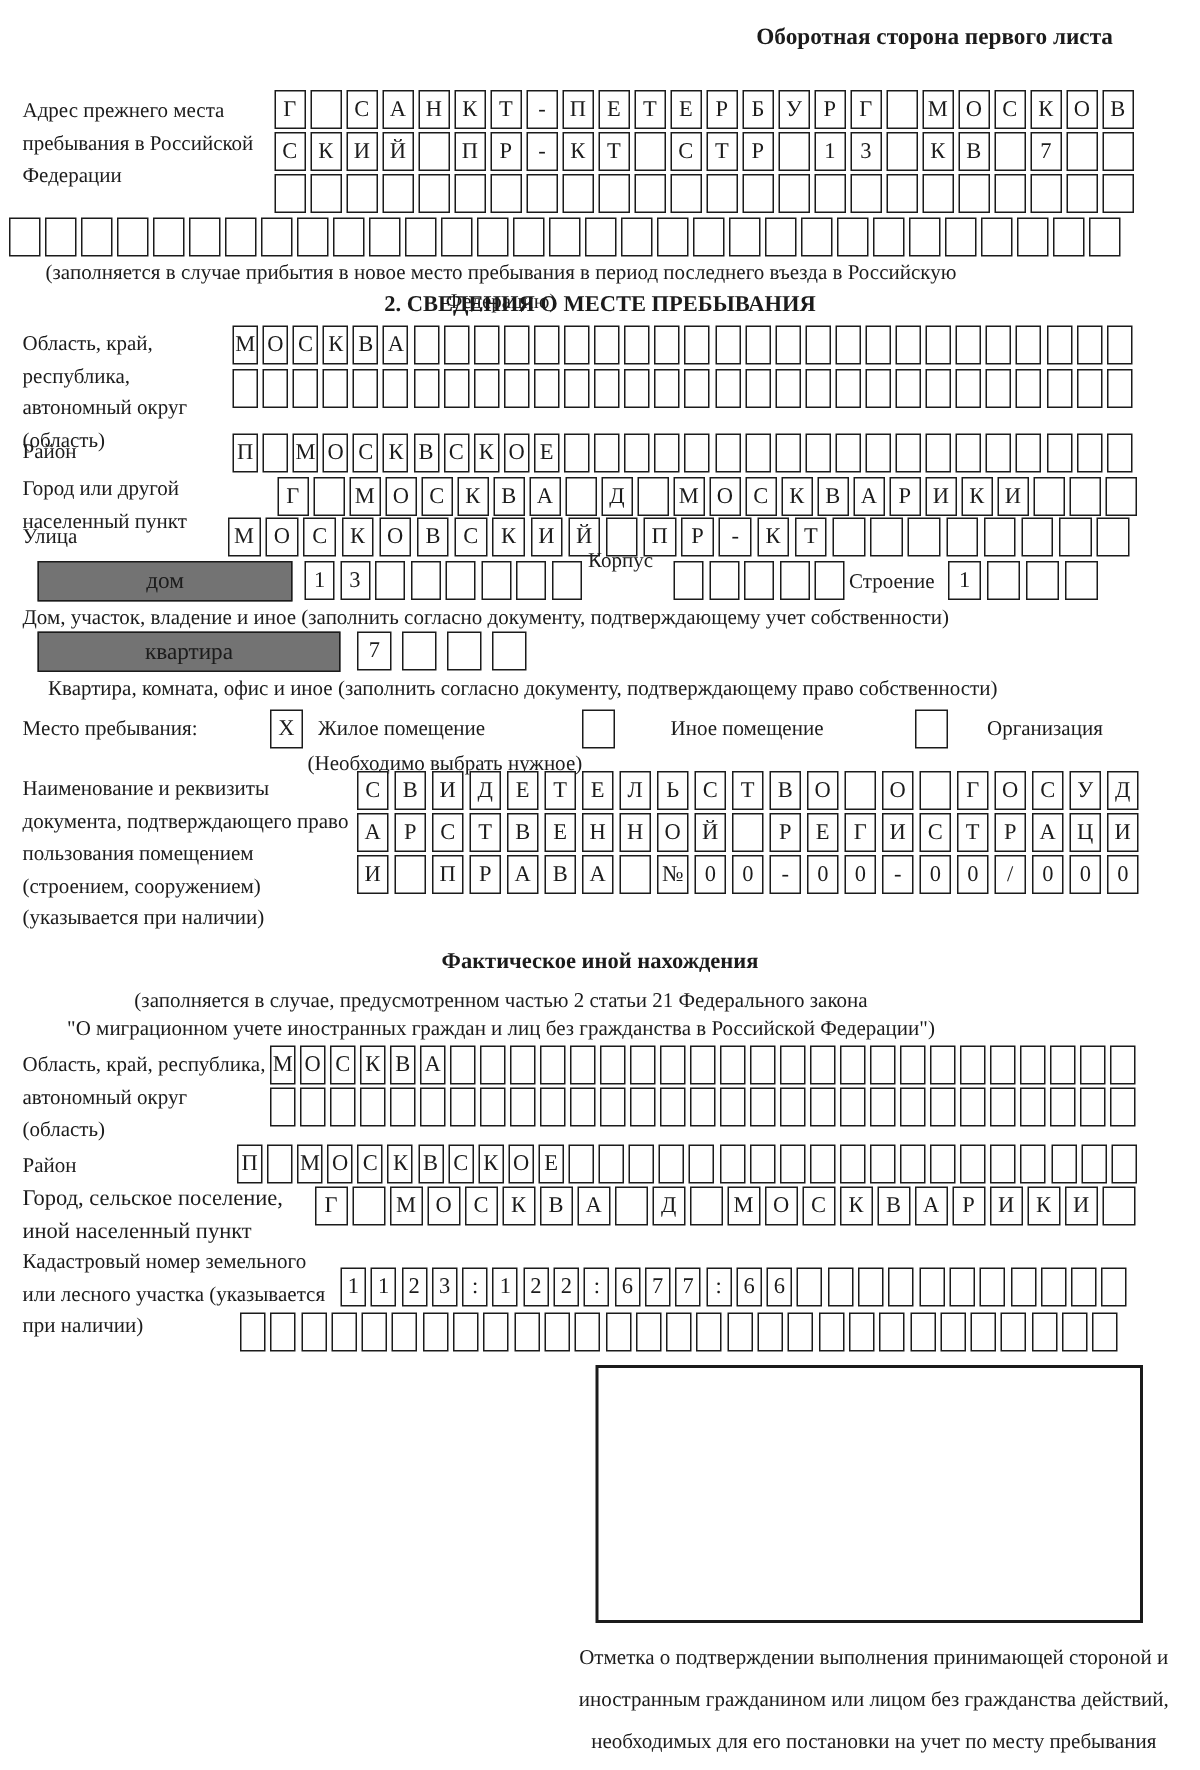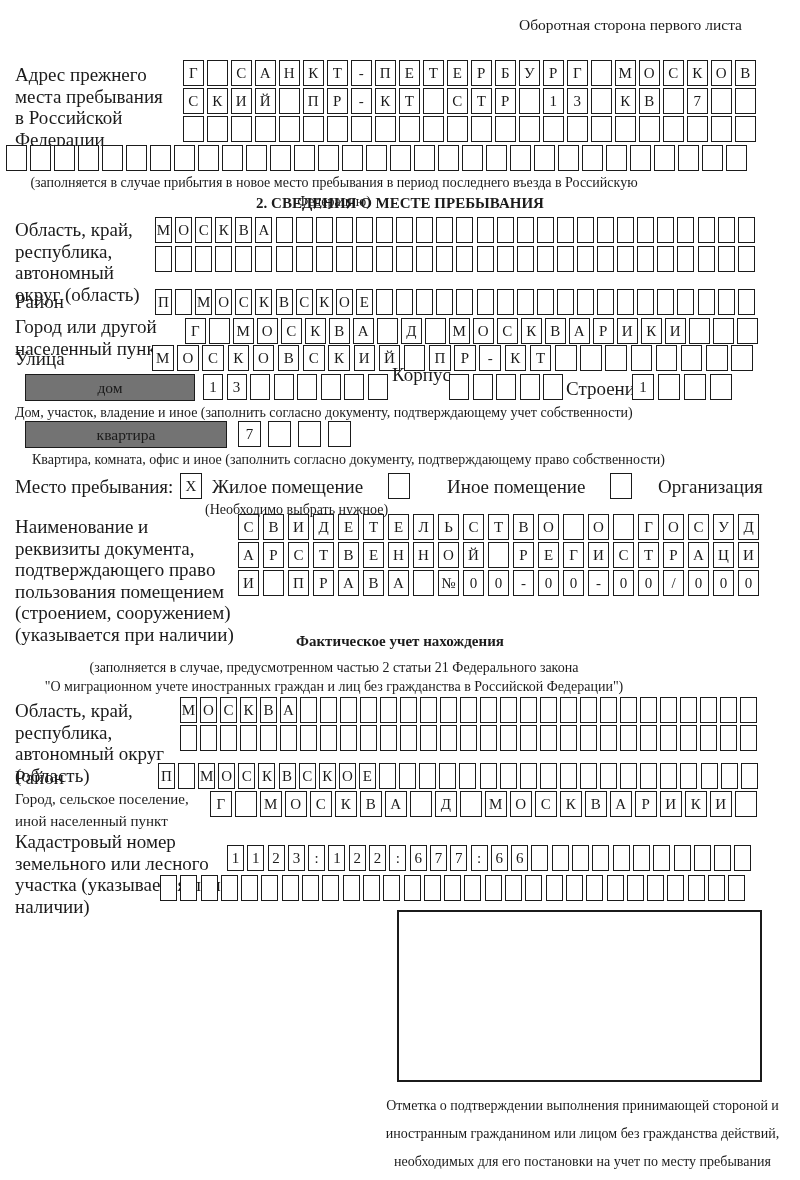--- a/index.html
+++ b/index.html
@@ -3,21 +3,21 @@
 <meta charset="utf-8">
 <style>
   * { margin:0; padding:0; box-sizing:border-box; }
   html,body { background:#ffffff; }
   body {
     width:800px; height:1180px; position:relative; overflow:hidden;
     font-family:"Liberation Serif", "DejaVu Serif", serif;
     color:#1b1b1b;
   }
   .abs { position:absolute; }
-  .lbl { font-size:19px; line-height:21.5px; }
+  .lbl { font-size:14px; line-height:21.5px; }
   .cap { font-size:14px; line-height:19px; }
   .hdr { font-weight:bold; font-size:15px; text-align:center; width:800px; left:0; }
   .center { text-align:center; width:668px; left:0; }
   .cells { display:flex; gap:var(--cg,3px); }
   .cell {
     flex:none; width:var(--cw,20px); height:26px;
     border:1.8px solid #1b1b1b; background:#fff;
     display:flex; align-items:center; justify-content:center;
     font-size:15px; line-height:1;
   }
@@ -27,21 +27,21 @@
   }
   .checkcell {
     width:22px; height:26px; border:1.8px solid #1b1b1b; background:#fff;
     display:flex; align-items:center; justify-content:center; font-size:15px;
   }
   .stampbox { border:2px solid #1b1b1b; background:#fff; }
 </style>
 </head>
 <body>
 
-<div class="abs" style="top:16px; right:58px; font-size:15.5px;">Оборотная сторона первого листа</div>
+<div class="abs" style="top:16px; right:58px; font-size:15.5px;font-weight:bold;">Оборотная сторона первого листа</div>
 
 <div class="abs lbl" style="left:15px; top:64px; width:160px;">Адрес прежнего места пребывания в Российской Федерации</div>
 <div class="abs cells" style="left:183px; top:60px; --cw:20.5px; --cg:3.5px;">
     <span class="cell">Г</span>
     <span class="cell"></span>
     <span class="cell">С</span>
     <span class="cell">А</span>
     <span class="cell">Н</span>
     <span class="cell">К</span>
     <span class="cell">Т</span>
@@ -418,21 +418,21 @@
     <span class="cell">0</span>
     <span class="cell">-</span>
     <span class="cell">0</span>
     <span class="cell">0</span>
     <span class="cell">/</span>
     <span class="cell">0</span>
     <span class="cell">0</span>
     <span class="cell">0</span>
   </div>
 
-<div class="abs hdr" style="top:633px;">Фактическое учет нахождения</div>
+<div class="abs hdr" style="top:633px;">Фактическое иной нахождения</div>
 <div class="abs cap center" style="top:658px;">(заполняется в случае, предусмотренном частью 2 статьи 21 Федерального закона</div>
 <div class="abs cap center" style="top:677px;">"О миграционном учете иностранных граждан и лиц без гражданства в Российской Федерации")</div>
 
 <div class="abs lbl" style="left:15px; top:700px; width:165px;">Область, край, республика, автономный округ (область)</div>
 <div class="abs cells" style="left:180px; top:697px; --cw:17px; --cg:3px;">
     <span class="cell">М</span>
     <span class="cell">О</span>
     <span class="cell">С</span>
     <span class="cell">К</span>
     <span class="cell">В</span>

